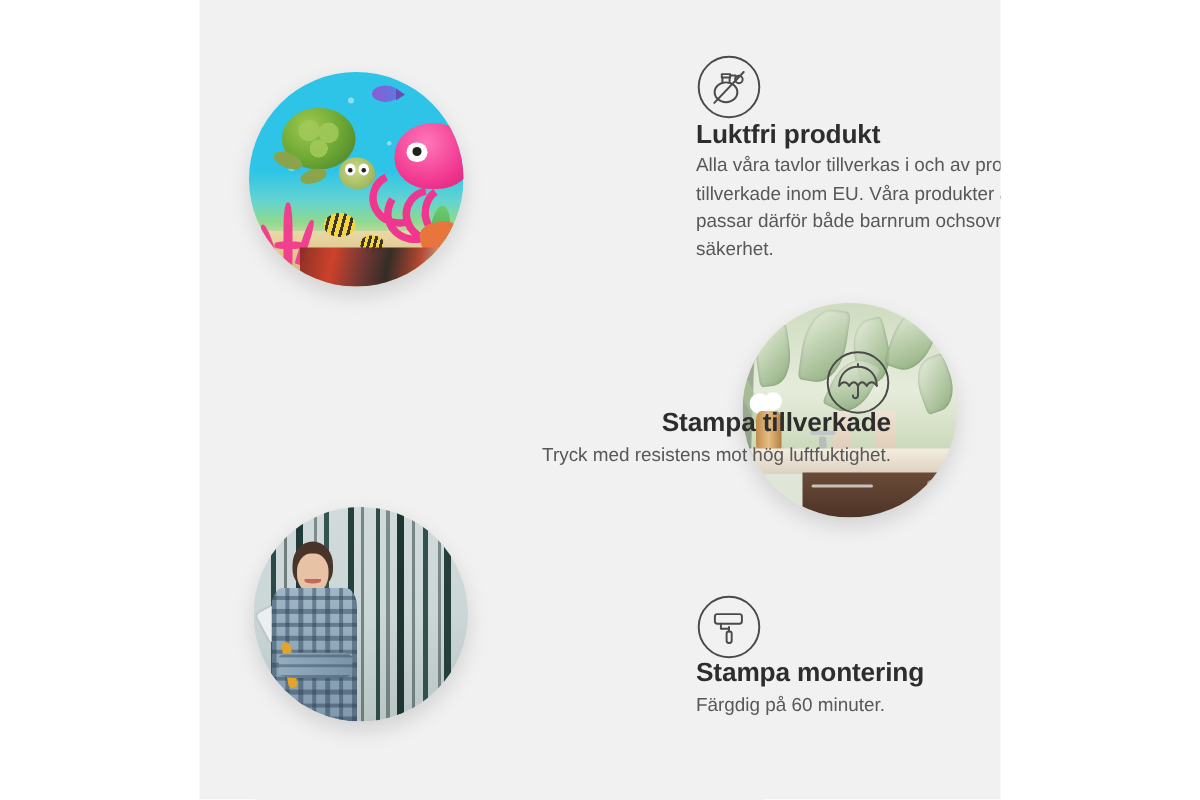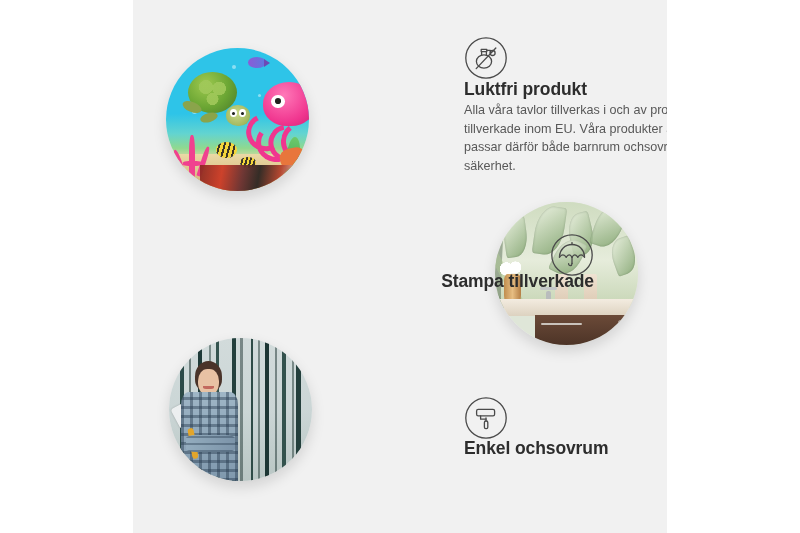--- a/index.html
+++ b/index.html
@@ -426,20 +426,21 @@
         <path d="M22 24.2 C23.7 21.0 25.8 21.0 27.8 24.2"></path>
         <path d="M27.8 24.2 C29.8 21.0 32.4 21.0 34.5 24.2"></path>
 
         <path d="M22 11.5 L22 9.6"></path>
         <path d="M22 24.2 L22 30.4"></path>
 
         <path d="M22 30.4 C22 33.2 18.6 33.2 18.6 30.7"></path>
       </svg>
     </div>
     <div class="block-title" id="f2-title">Stampa tillverkade</div>
+    <div class="block-body" id="f2-body">Tryck med resistens mot hög luftfuktighet.</div>
 
     <div class="circle-img" id="img-forest">
       <div class="forest-scene">
         <div class="trees"></div>
         <div class="woman">
           <div class="w-roller"></div>
           <div class="w-hair"></div>
           <div class="w-face">
             <div class="w-eyes"></div>
           </div>
@@ -456,16 +457,17 @@
 
         <rect x="12.6" y="13.4" width="18.0" height="6.4" rx="1.6"></rect>
 
         <path d="M16.6 19.8 L16.6 23.2 L22.0 23.2"></path>
 
         <path d="M22.0 22.0 L22.0 25.0"></path>
 
         <rect x="20.4" y="25.0" width="3.4" height="7.6" rx="1.4"></rect>
       </svg>
     </div>
-    <div class="block-title" id="f3-title">Enkel ochsovrum</div>
+    <div class="block-title" id="f3-title">Stampa montering</div>
+    <div class="block-body" id="f3-body">Färgdig på 60 minuter.</div>
 
   </div>
 </div>
 
 </body></html>

